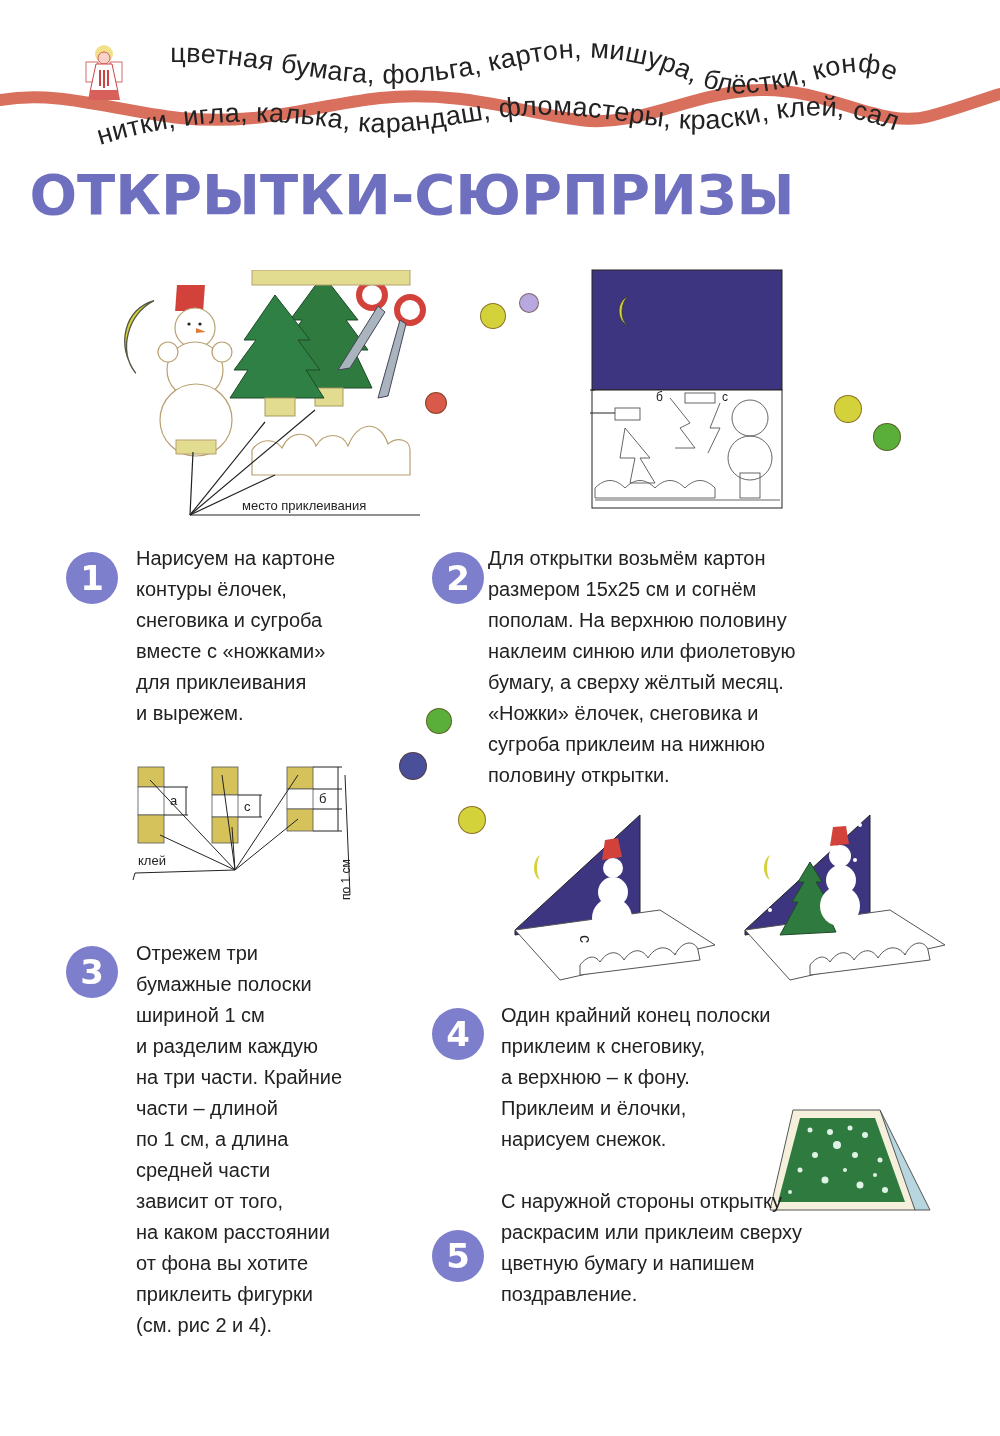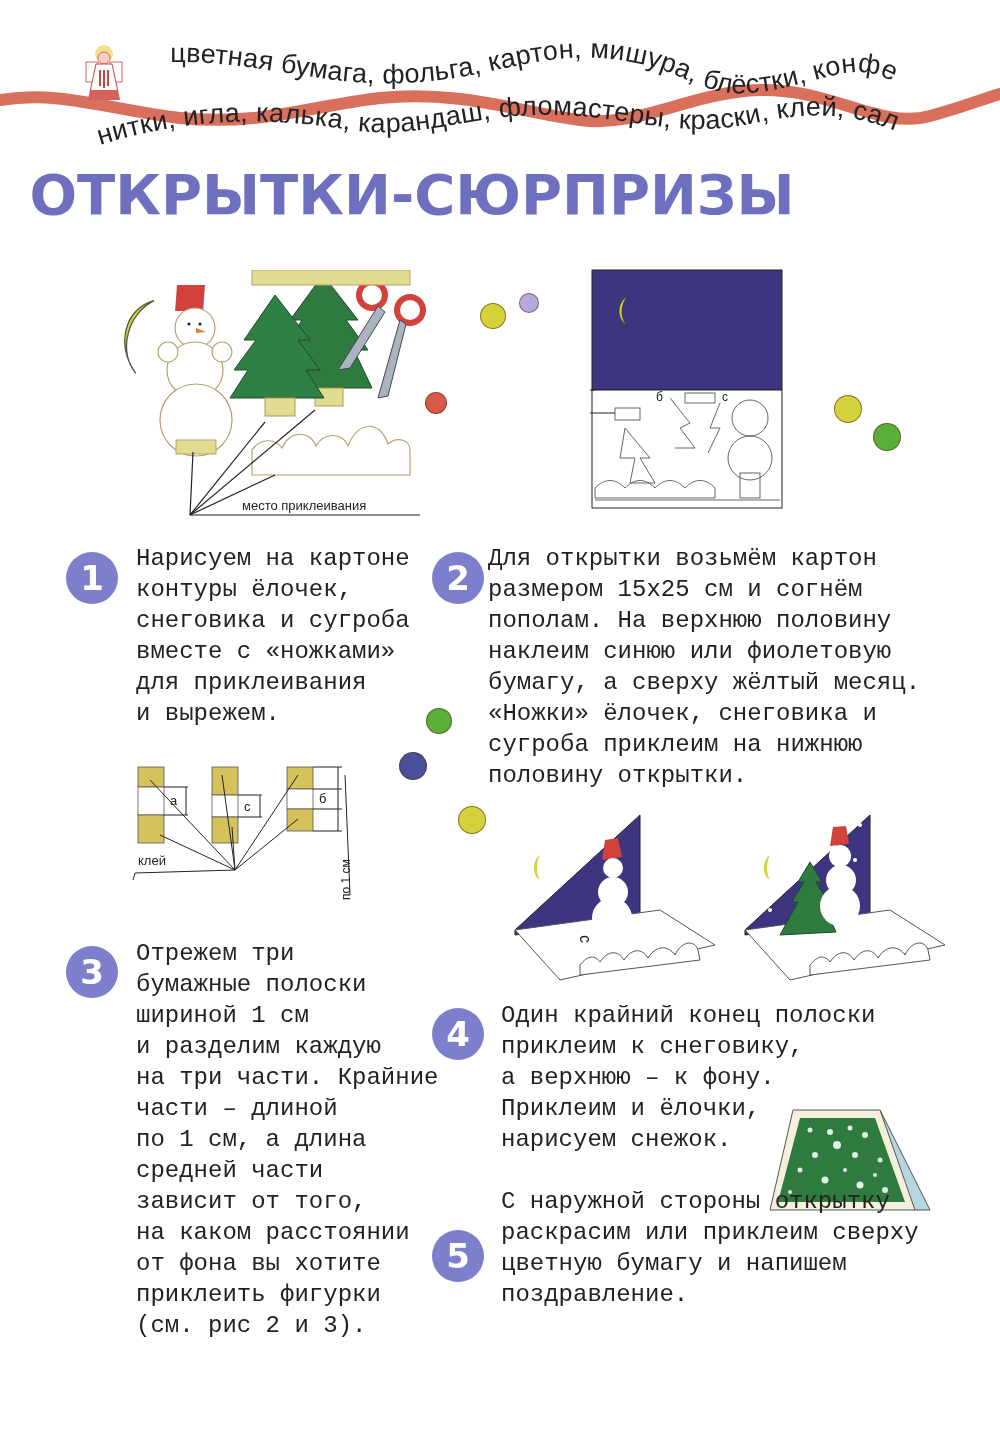--- a/index.html
+++ b/index.html
@@ -5,21 +5,21 @@
   html, body { margin:0; padding:0; background:#fff; }
   body { width:1000px; height:1436px; position:relative; overflow:hidden;
          font-family:"Liberation Sans", "DejaVu Sans", sans-serif; color:#222; }
   .abs { position:absolute; }
   .wave-text { font-family:"Liberation Sans", sans-serif; font-size:27px; fill:#222; letter-spacing:0.3px; }
   .title { left:0; width:824px; top:162px; text-align:center; font-family:"DejaVu Sans", sans-serif;
            font-weight:bold; font-size:56px; color:#6f6fbf; letter-spacing:0px; }
   .step-num { width:52px; height:52px; border-radius:50%; background:#7d7fcc; color:#fff;
               font-family:"DejaVu Sans", sans-serif; font-weight:bold; font-size:34px;
               display:flex; align-items:center; justify-content:center; }
-  .step-text { font-size:24px; line-height:31px; color:#222; white-space:pre-line;font-family:Liberation Mono, monospace; }
+  .step-text { font-size:20px; line-height:31px; color:#222; white-space:pre-line; }
   .dot { border-radius:50%; border:1.5px solid rgba(90,50,20,0.6); box-sizing:border-box; }
   .small-label { font-size:13px; color:#222; }
 </style>
 </head>
 <body>
 
 <svg class="abs" style="left:0;top:20px" width="1000" height="140" viewBox="0 0 1000 140">
   <defs>
     <path id="wavePathTop" d="M170,42 C260,40 330,70 420,62 C500,56 540,30 620,40 C690,50 700,80 760,72 C820,64 850,40 890,60"></path>
     <path id="wavePathBot" d="M100,125 C180,100 260,95 350,110 C430,120 470,92 560,95 C640,98 680,120 760,102 C820,90 860,95 905,115"></path>
@@ -236,21 +236,21 @@
 шириной 1 см
 и разделим каждую
 на три части. Крайние
 части – длиной
 по 1 см, а длина
 средней части
 зависит от того,
 на каком расстоянии
 от фона вы хотите
 приклеить фигурки
-(см. рис 2 и 3).</div>
+(см. рис 2 и 4).</div>
 
 <div class="abs step-num" style="left:432px;top:1008px">4</div>
 <div class="abs step-text" style="left:501px;top:1000px">Один крайний конец полоски
 приклеим к снеговику,
 а верхнюю – к фону.
 Приклеим и ёлочки,
 нарисуем снежок.</div>
 
 <svg class="abs" style="left:765px;top:1100px" width="175" height="115" viewBox="0 0 175 115">
   <polygon points="115,10 165,110 150,110 110,18" fill="#b7d6e0" stroke="#555" stroke-width="1"></polygon>

